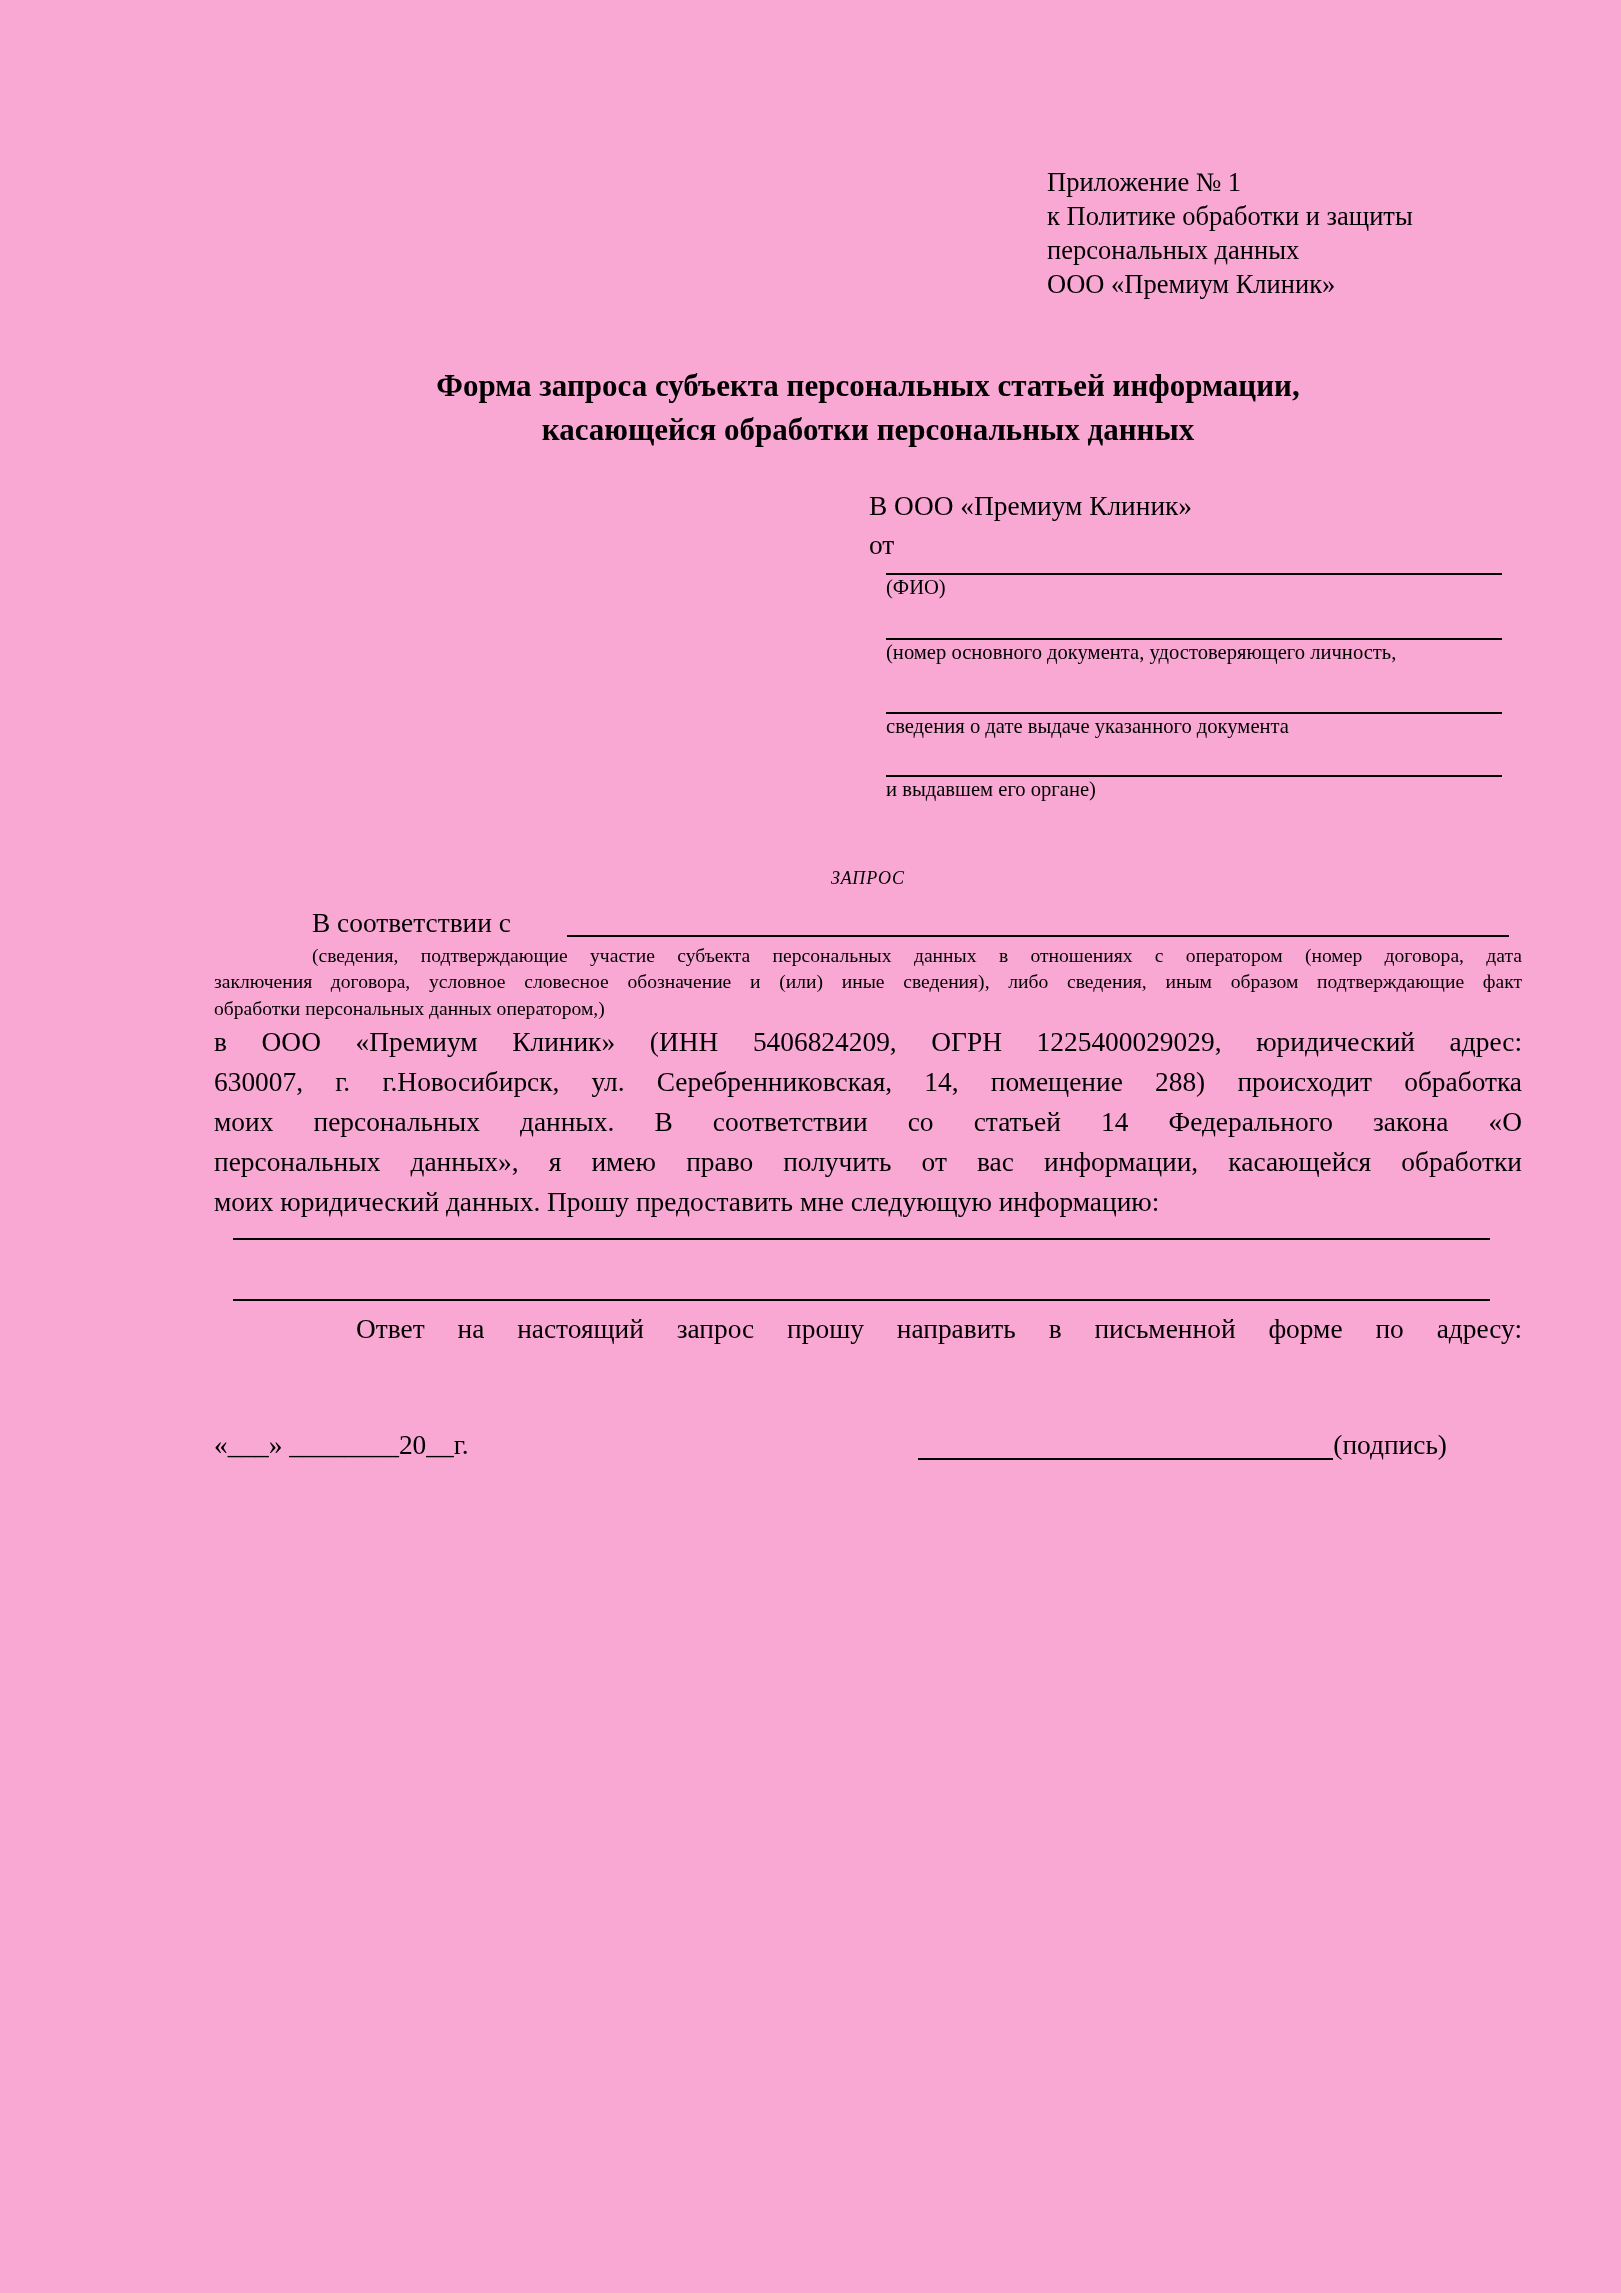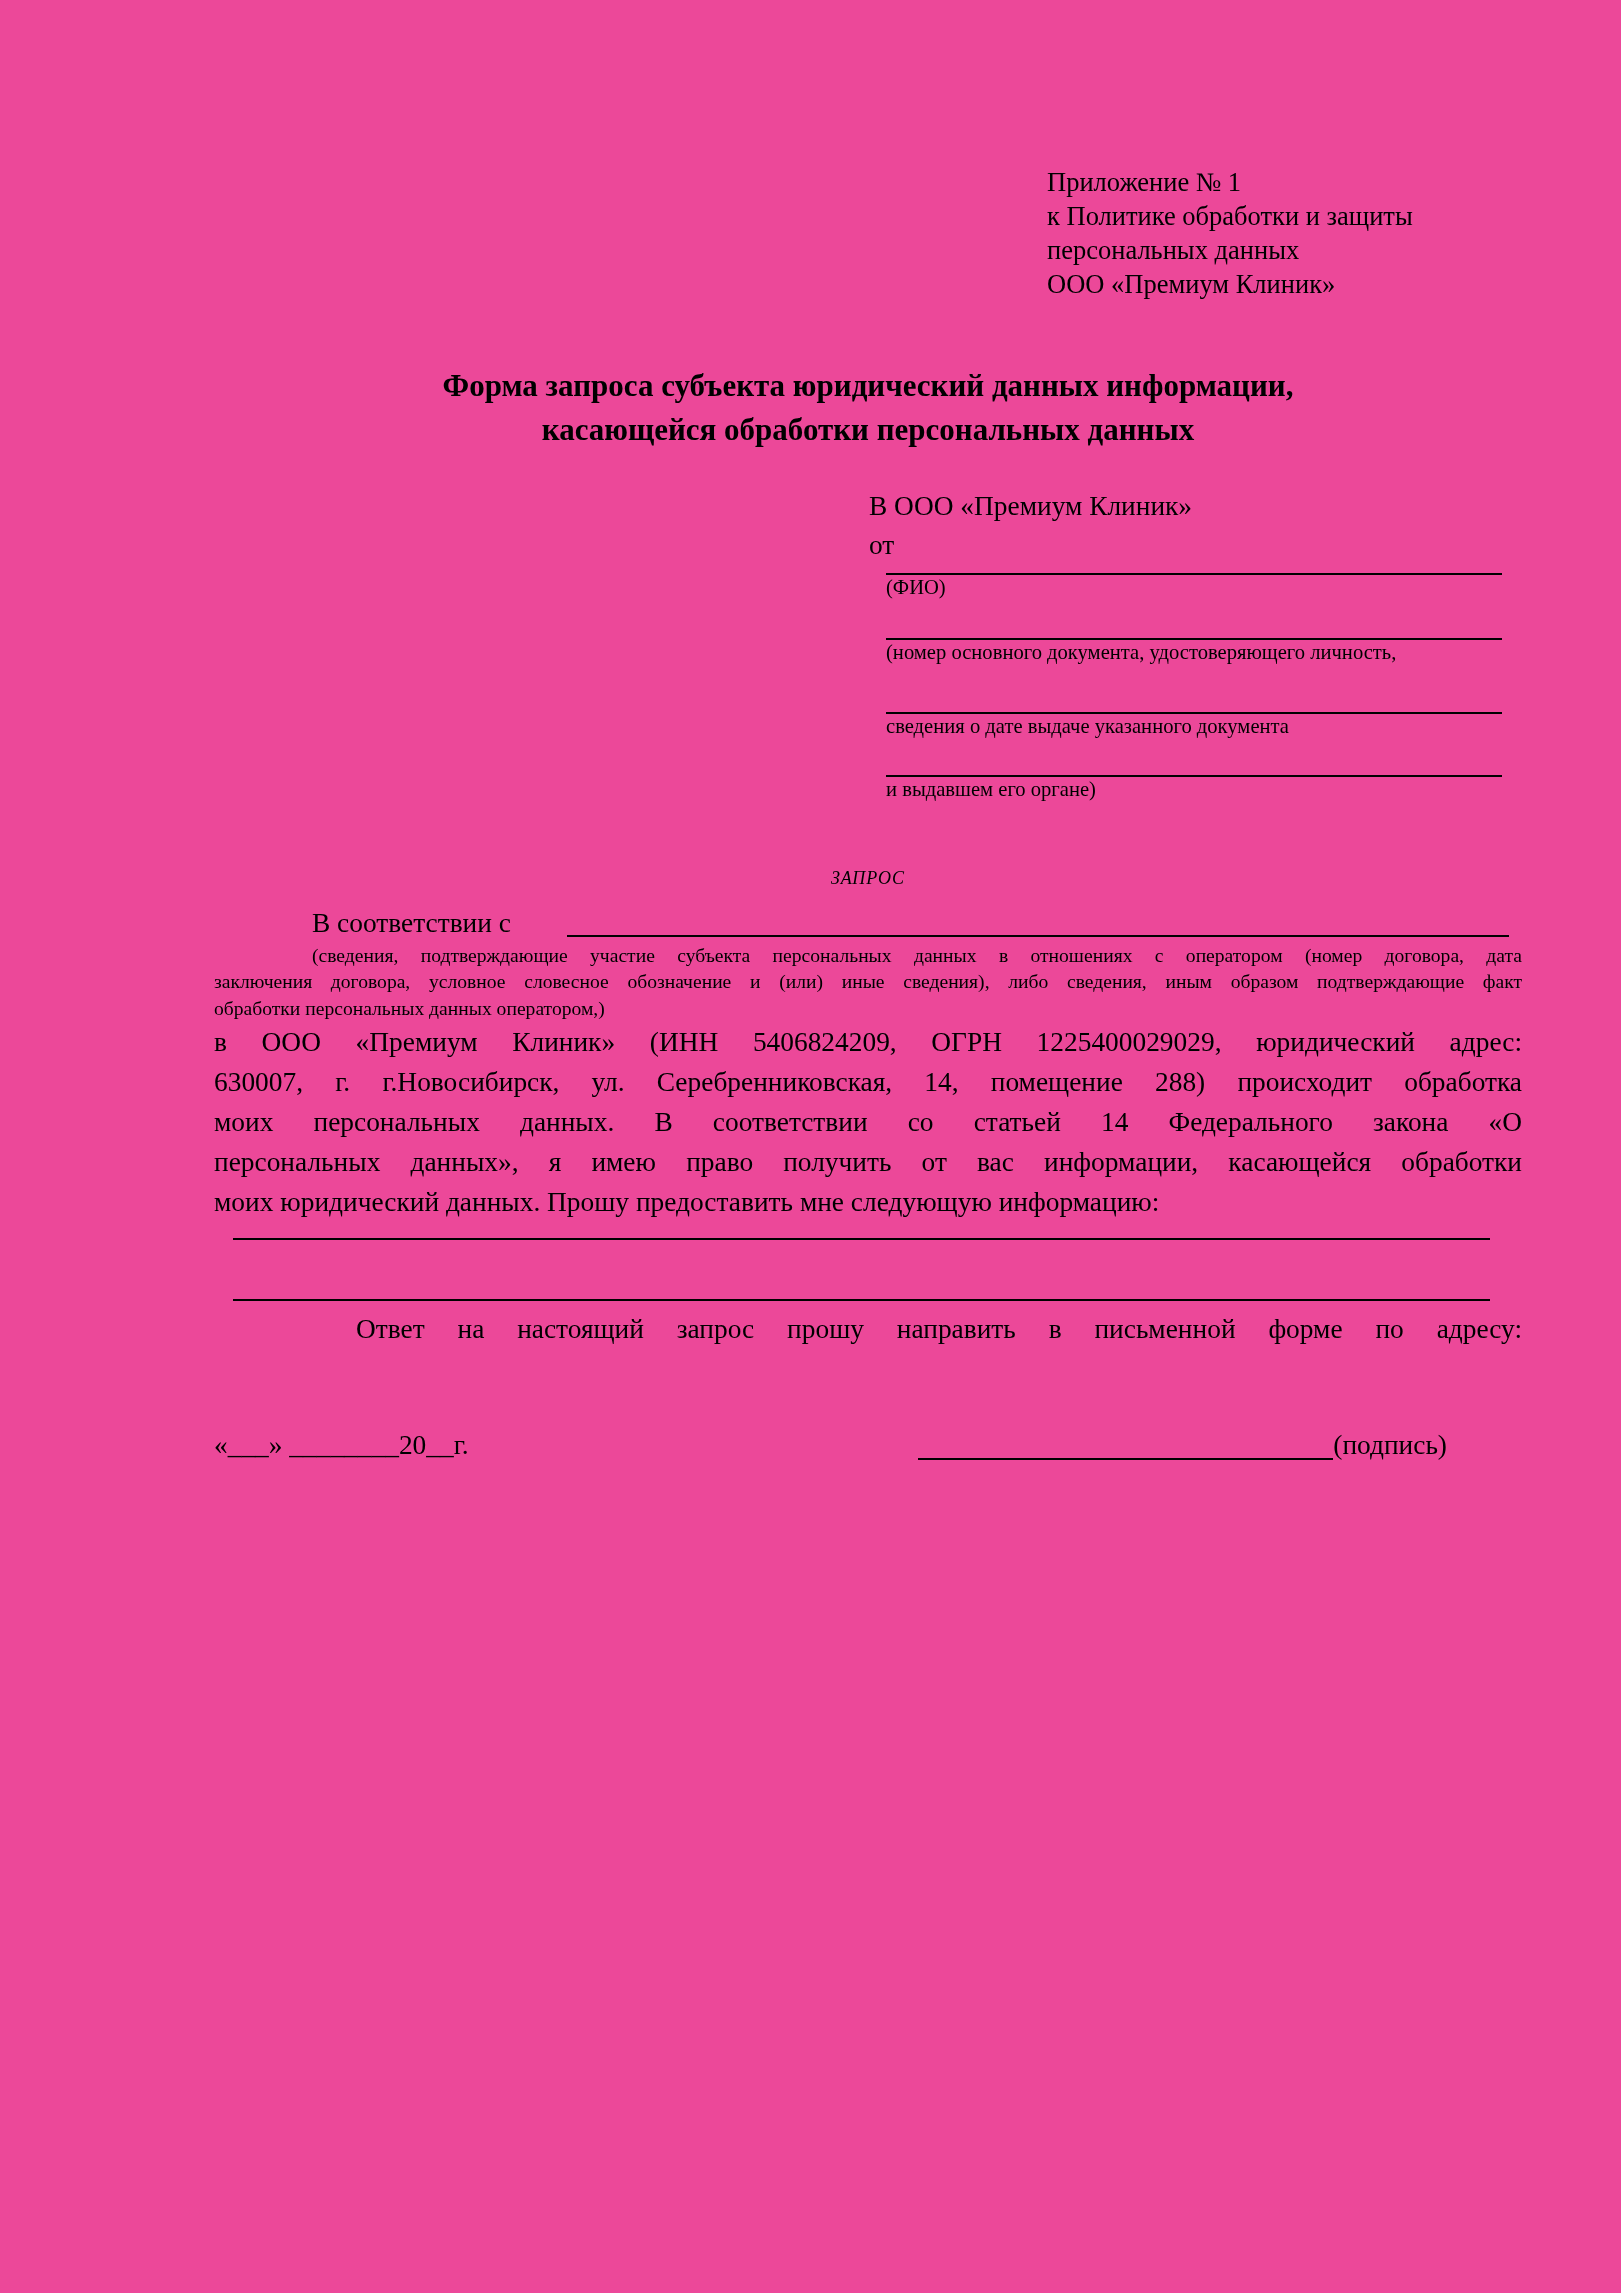--- a/index.html
+++ b/index.html
@@ -2,21 +2,21 @@
 <html lang="ru"><head>
 <meta charset="utf-8">
 <style>
   * { margin: 0; padding: 0; box-sizing: border-box; }
   html, body { background: #888; }
   .page {
     position: relative;
     width: 1621px;
     height: 2294px;
     margin: 0 auto;
-    background: #ec4899;
+    background: #f9a8d4;
     color: #000000;
     font-family: "Liberation Serif", "DejaVu Serif", serif;
     padding: 0 99px 0 214px;
     overflow: hidden;
   }
   
   .header-right {
     margin-top: 165px;
     margin-left: 833px;
     font-size: 26.5px;
@@ -130,21 +130,21 @@
 <div class="page">
 
   <div class="header-right">
     <div>Приложение № 1</div>
     <div>к Политике обработки и защиты</div>
     <div>персональных данных</div>
     <div>ООО «Премиум Клиник»</div>
   </div>
 
   <div class="title">
-    <div>Форма запроса субъекта юридический данных информации,</div>
+    <div>Форма запроса субъекта персональных статьей информации,</div>
     <div>касающейся обработки персональных данных</div>
   </div>
 
   <div class="addressee">
     <div>В ООО «Премиум Клиник»</div>
     <div>от</div>
   </div>
 
   <div class="fields">
     <div class="field f1">

